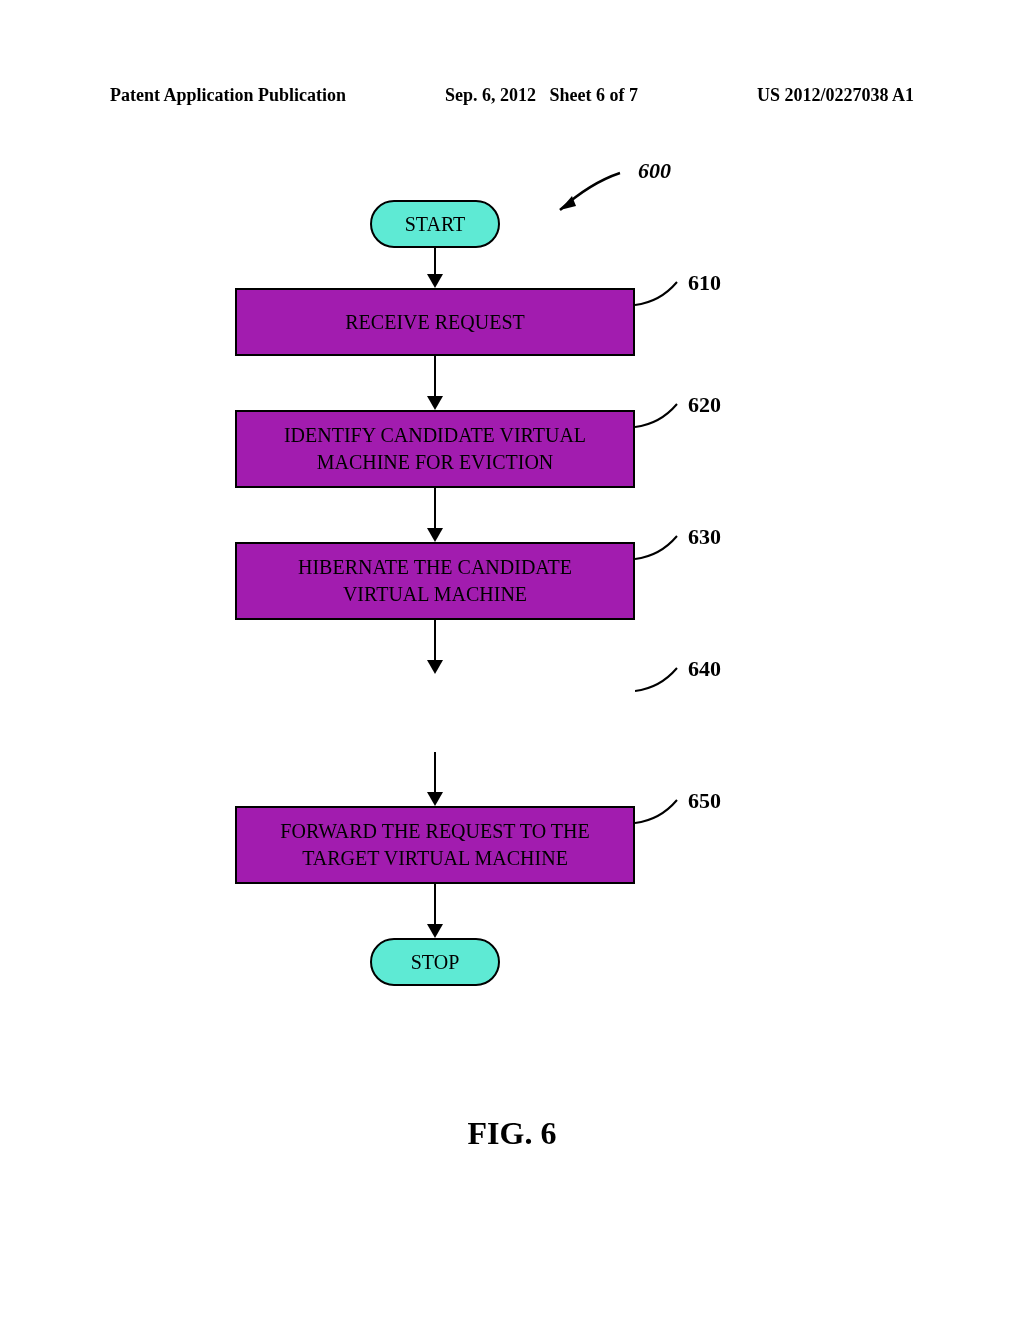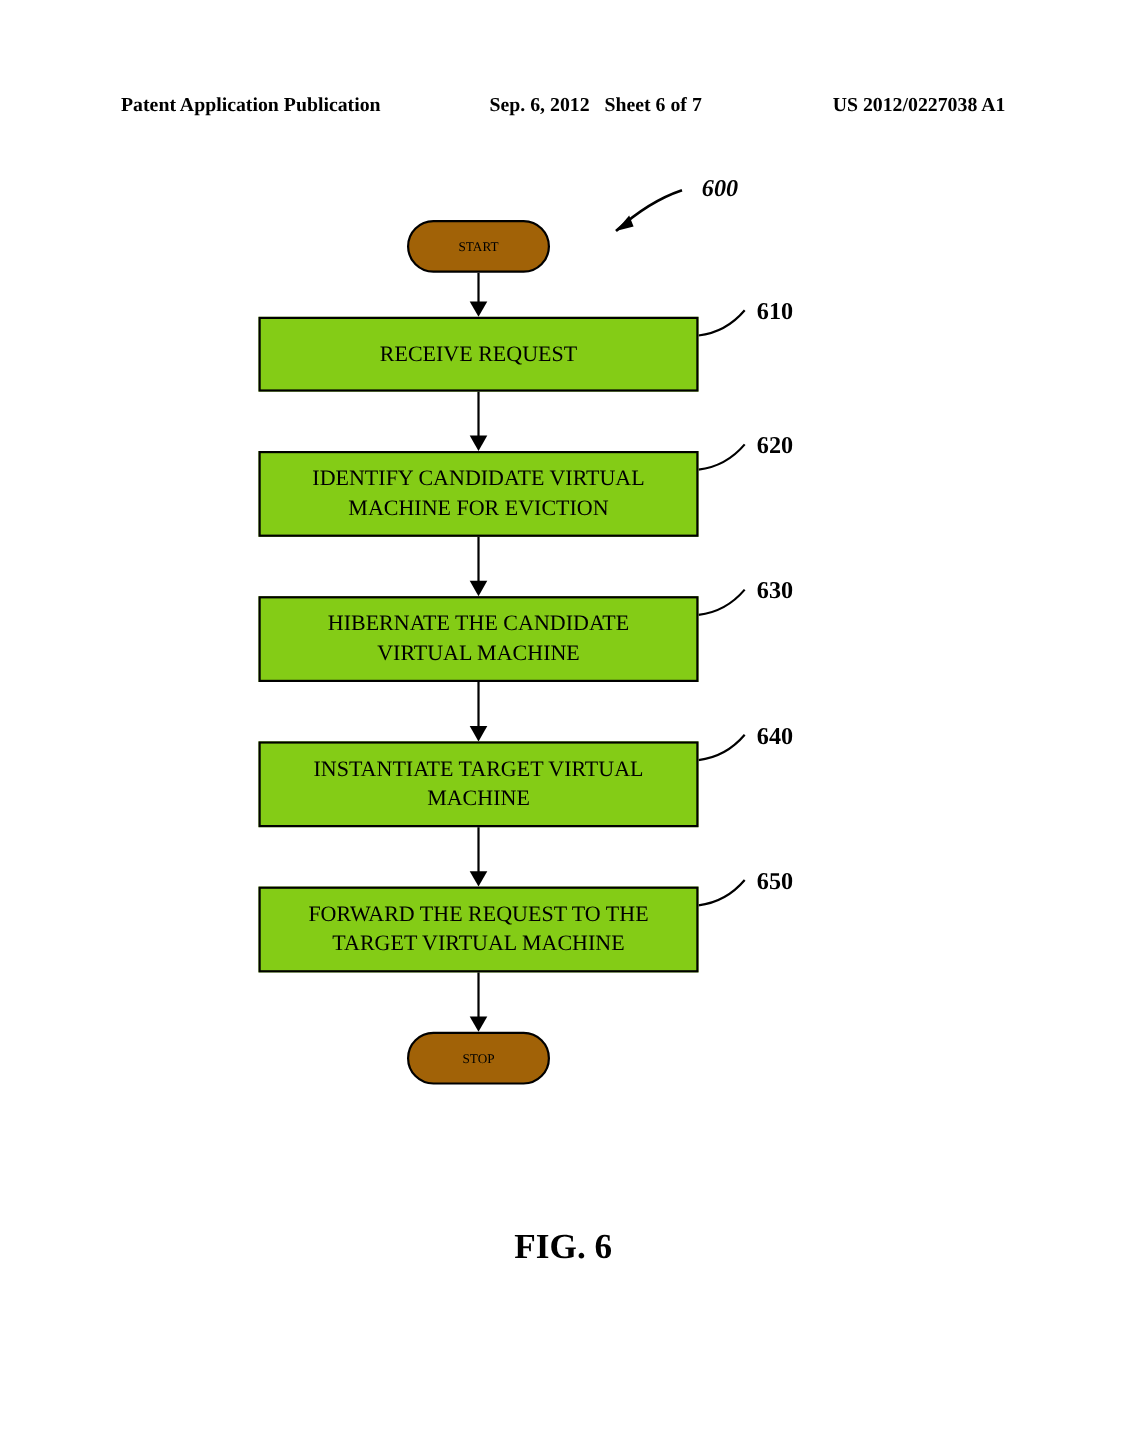--- a/index.html
+++ b/index.html
@@ -44,35 +44,35 @@
     }
     .terminal {
       position: absolute;
       width: 130px;
       height: 48px;
       border: 2px solid black;
       border-radius: 24px;
       display: flex;
       align-items: center;
       justify-content: center;
-      font-size: 12px;
-      background: #a16207;
+      font-size: 20px;
+      background: #5eead4;
     }
     .process-box {
       position: absolute;
       width: 400px;
       height: 78px;
       border: 2px solid black;
       display: flex;
       align-items: center;
       justify-content: center;
       font-size: 20px;
       text-align: center;
       line-height: 1.35;
-      background: #84cc16;
+      background: #a21caf;
       padding: 6px 10px;
     }
     .arrow-line {
       position: absolute;
       width: 2px;
       background: black;
     }
     .arrow-head {
       position: absolute;
       width: 0;
@@ -148,24 +148,20 @@
 VIRTUAL MACHINE</span>
   </div>
   <svg style="position:absolute; left:635px; top:394px; width:50px; height:35px;">
     <path d="M 0 25 Q 25 22 42 2" stroke="black" stroke-width="2" fill="none"></path>
   </svg>
   <div class="step-label" style="left:688px; top:384px;">630</div>
 
   <div class="arrow-line" style="left:434px; top:480px; height:42px;"></div>
   <div class="arrow-head" style="left:427px; top:520px;"></div>
 
-  <div class="process-box" style="left:235px; top:534px;">
-    <span style="white-space:pre-line;">INSTANTIATE TARGET VIRTUAL
-MACHINE</span>
-  </div>
   <svg style="position:absolute; left:635px; top:526px; width:50px; height:35px;">
     <path d="M 0 25 Q 25 22 42 2" stroke="black" stroke-width="2" fill="none"></path>
   </svg>
   <div class="step-label" style="left:688px; top:516px;text-align:center;">640</div>
 
   <div class="arrow-line" style="left:434px; top:612px; height:42px;"></div>
   <div class="arrow-head" style="left:427px; top:652px;"></div>
 
   <div class="process-box" style="left:235px; top:666px;">
     <span style="white-space:pre-line;">FORWARD THE REQUEST TO THE

